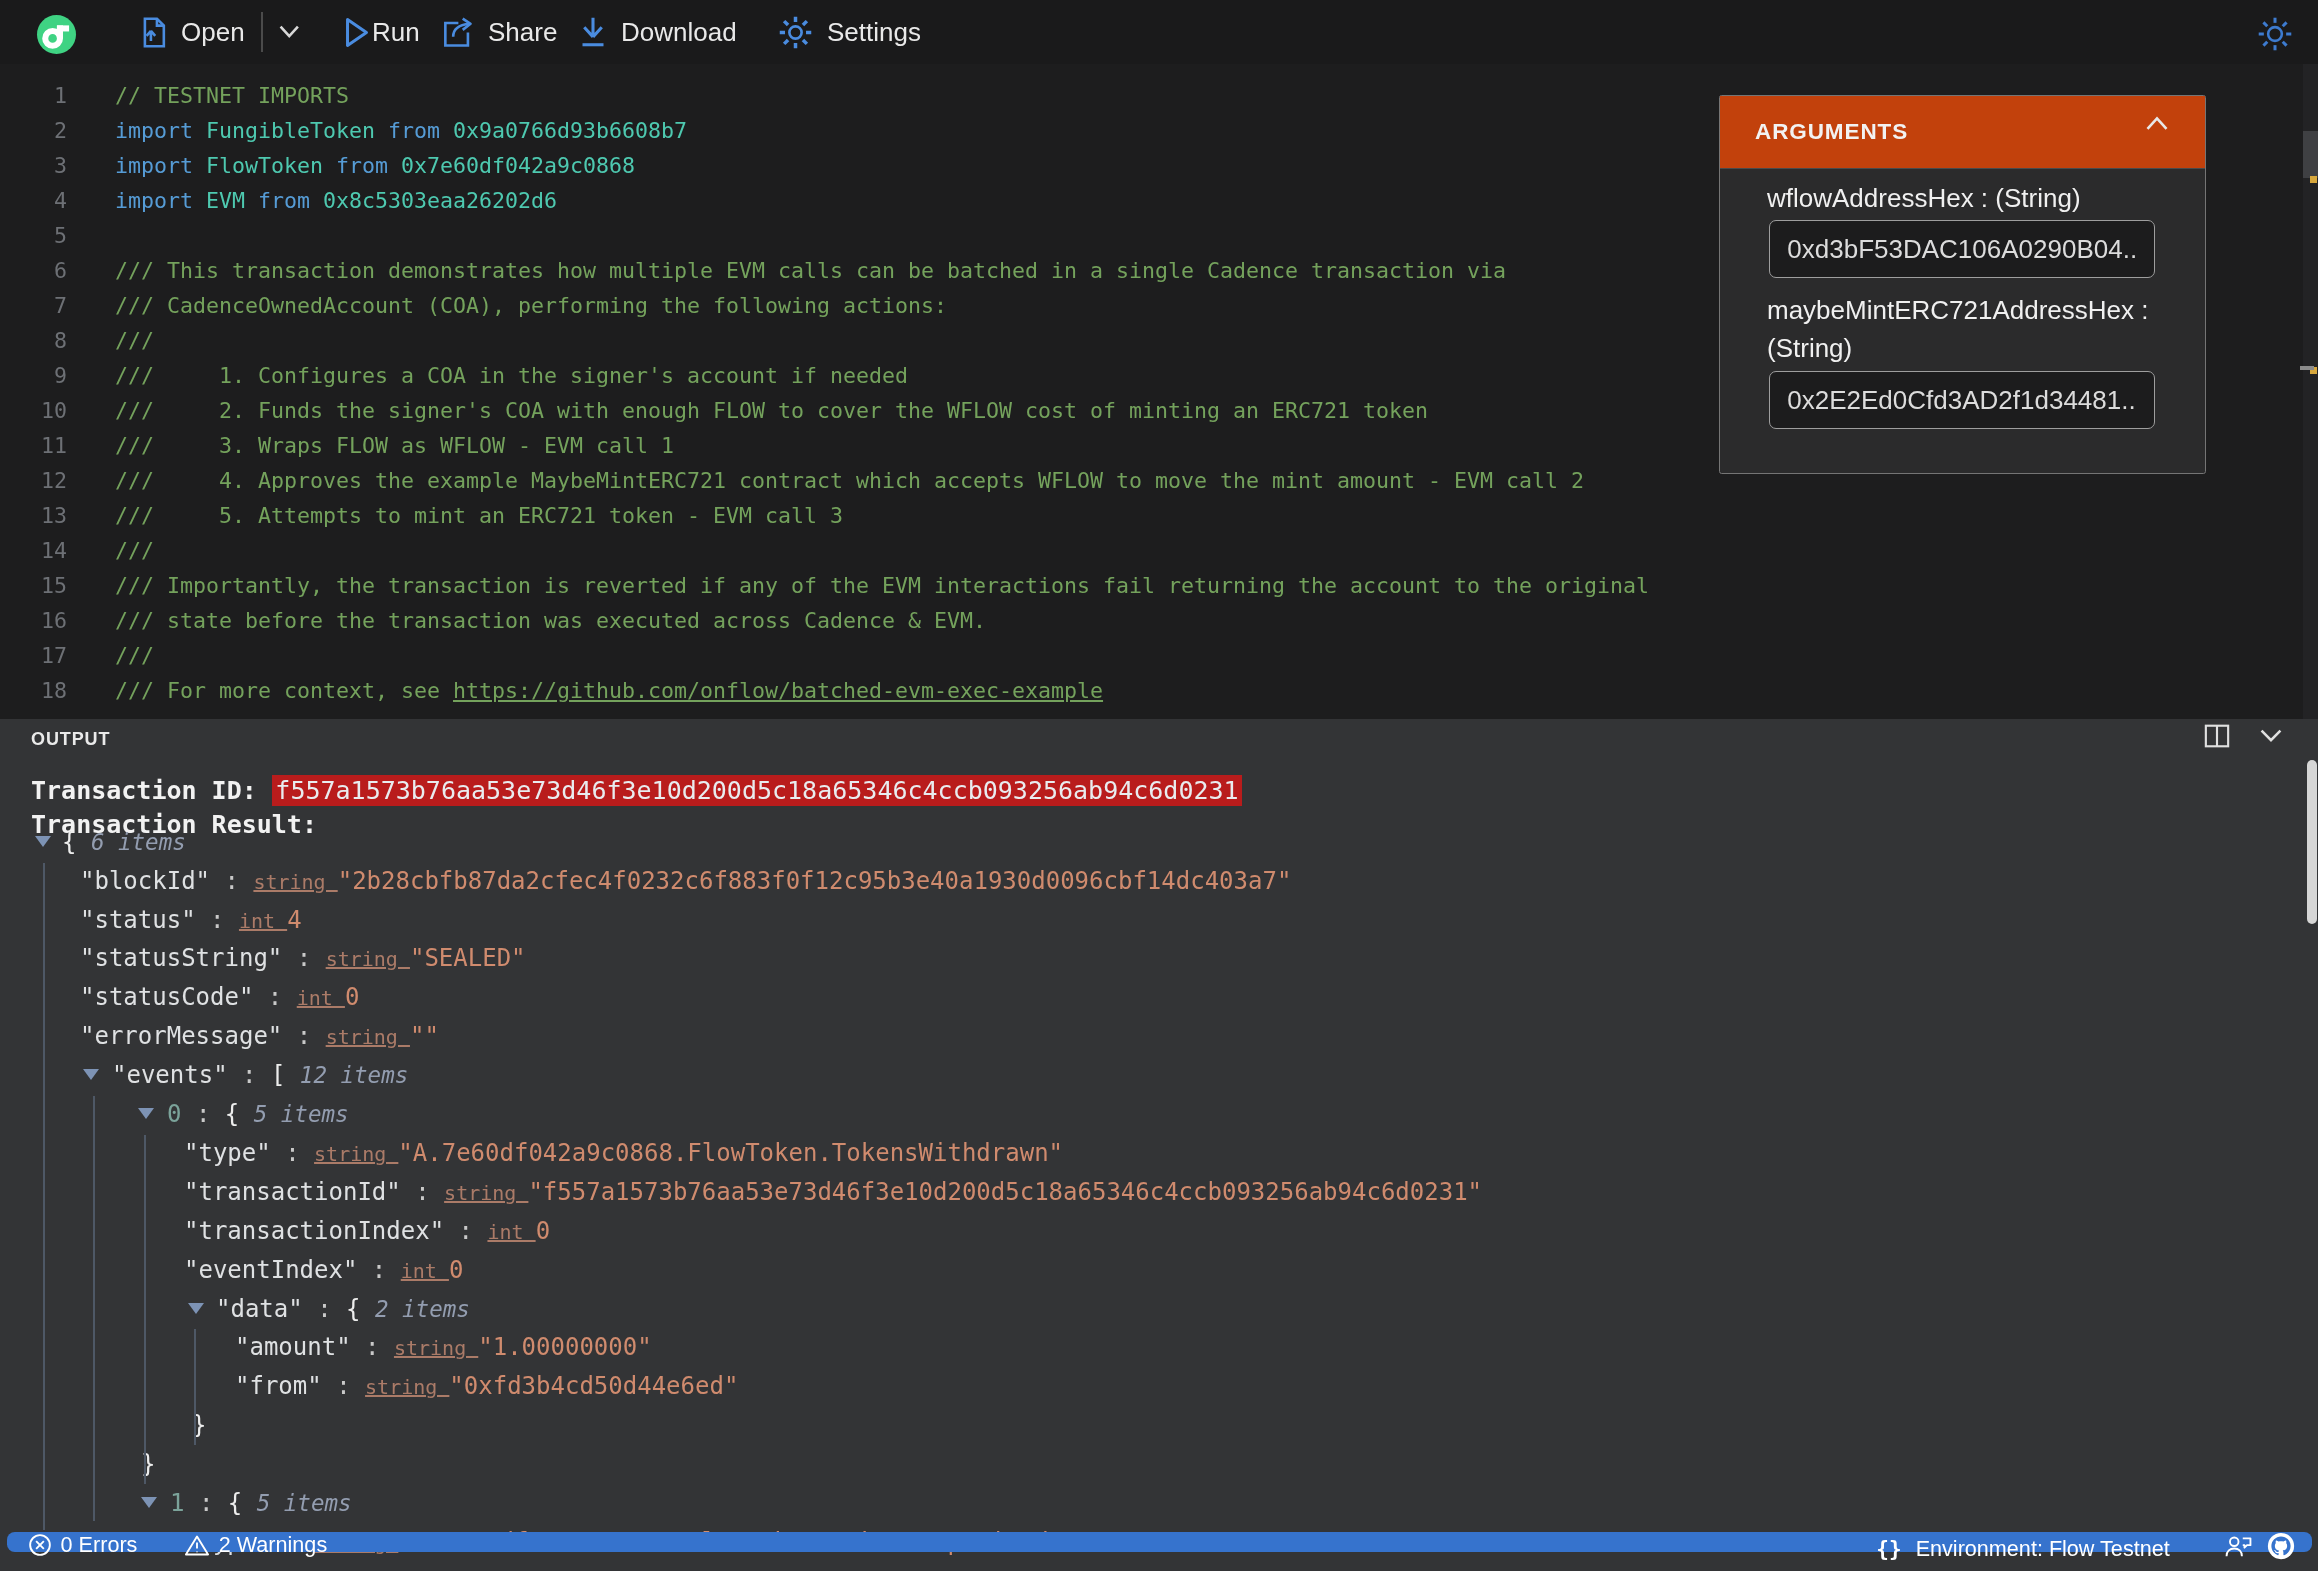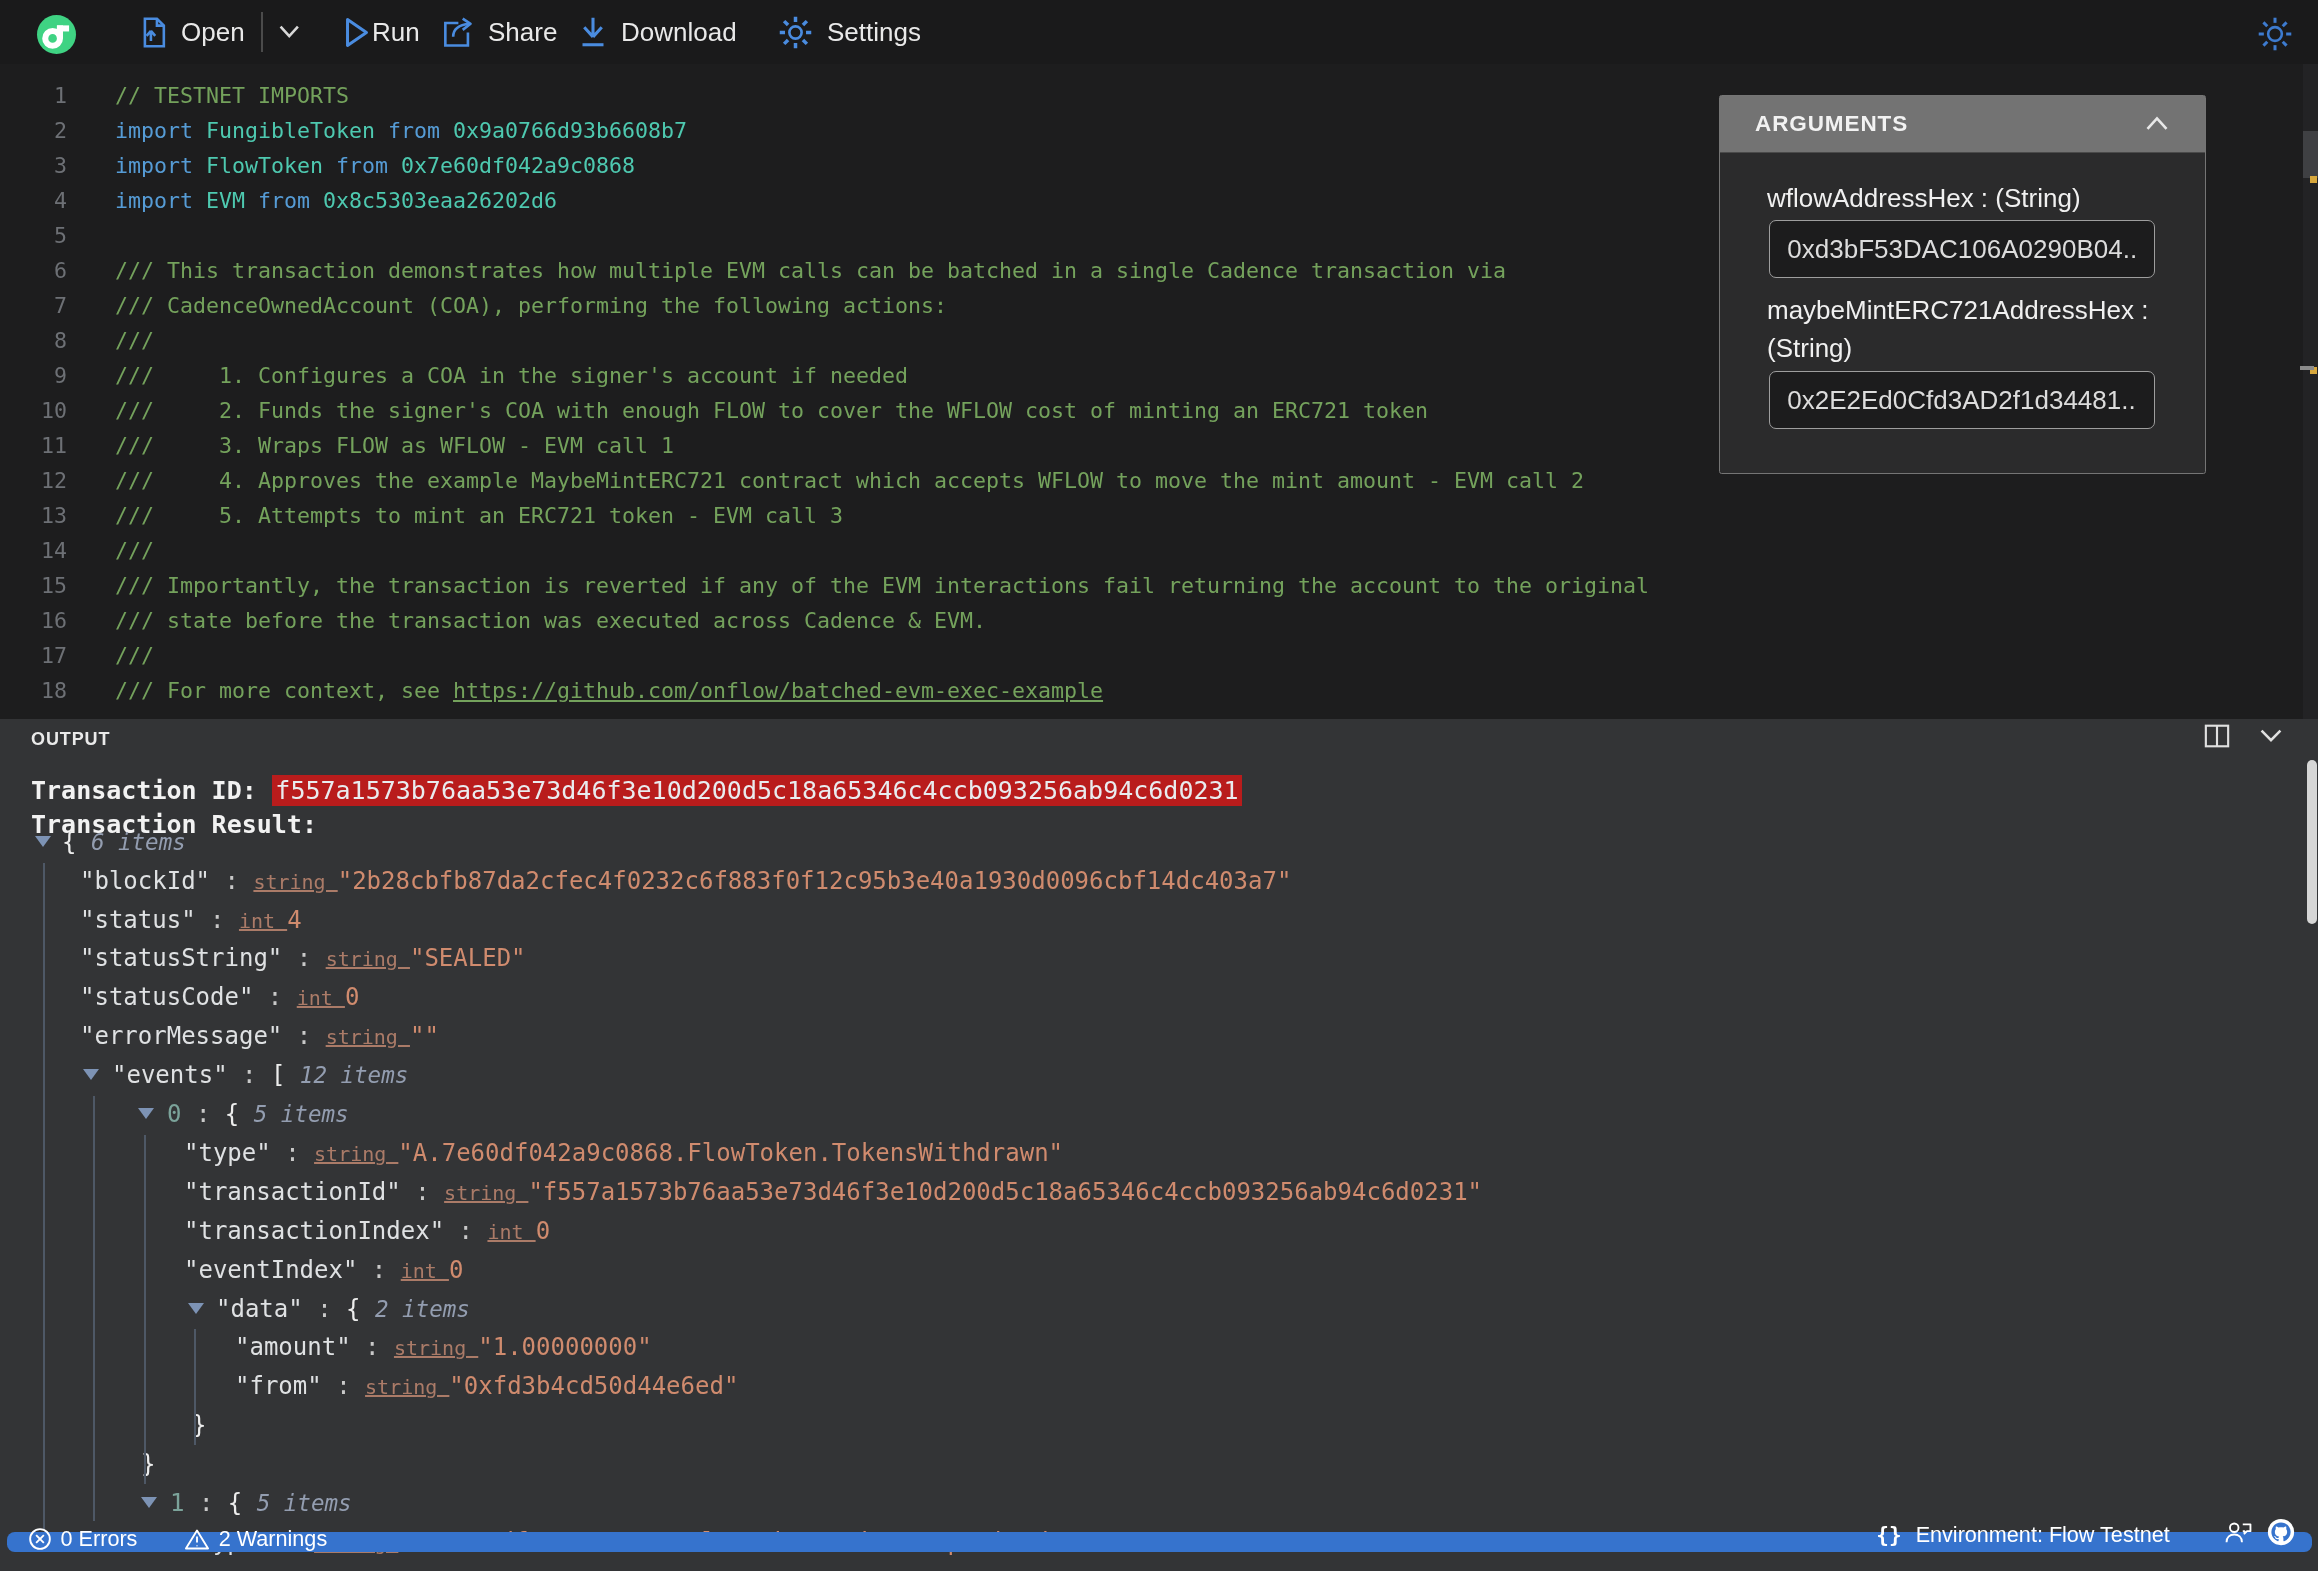--- a/index.html
+++ b/index.html
@@ -25,21 +25,21 @@
   .tk-kw { color:#569cd6; }
   .tk-ty { color:#4ec9b0; }
   .tk-ln { color:#74a25c; text-decoration:underline; }
   
   .ed-sb-track { position:absolute; right:0; top:64px; width:15.6px; height:655px; background:#232325; }
   .ed-sb-thumb { position:absolute; right:0; top:67px; width:15.6px; height:47px; background:#3f4043; }
   .warn-marker { position:absolute; right:1.7px; width:7.8px; height:7px; background:#d7a73c; }
   .gray-dash { position:absolute; right:5.2px; width:14px; height:4.3px; background:#8b8b8b; }
   
   .args-panel { position:absolute; left:1719px; top:95px; width:487px; height:379px; background:#2b2b2c; border:0.9px solid #757575; border-radius:2.6px; }
-  .args-header { position:absolute; left:0; top:0; right:0; height:57px; background:#737373; border-bottom:0.9px solid #4a4a4a; display:flex; align-items:center; }
+  .args-header { position:absolute; left:0; top:0; right:0; height:73px; background:#c2410c; border-bottom:0.9px solid #4a4a4a; display:flex; align-items:center; }
   .args-title { margin-left:35px; color:#f2f2f2; font-size:22.5px; font-weight:bold; letter-spacing:0.9px; }
   .args-chevron { position:absolute; right:35px; top:19px; }
   .arg-label { position:absolute; left:47px; width:406px; color:#f0f0f0; font-size:26px; line-height:38px; }
   .arg-input { position:absolute; left:49px; width:386px; height:58px; background:#1c1c1d; border:1.7px solid #9e9e9e; border-radius:7px; color:#dcdcdc; font-size:26px; font-family:"Liberation Sans",sans-serif; padding:0 17.3px; outline:none; }
   
   .output { position:absolute; left:0; top:719px; width:2319px; height:852px; background:#333436; overflow:hidden; }
   .output-title { position:absolute; left:31px; top:10.4px; color:#eaeaea; font-size:18px; font-weight:bold; letter-spacing:0.9px; }
   .out-icons { position:absolute; right:36px; top:5.2px; display:flex; gap:29px; align-items:center; }
   .mono { font-family:"DejaVu Sans Mono", monospace; }
   .tx-row { position:absolute; left:31px; top:54px; height:35px; line-height:35px; font-size:25px; font-weight:bold; color:#f2f2f2; white-space:pre; }
@@ -52,21 +52,21 @@
   .tk-key { color:#dfe1e3; }
   .tk-pun { color:#c9c9c9; }
   .tk-typ { color:#ab7b68; font-size:20px;text-decoration:underline; }
   .tk-val { color:#d08b6e; }
   .tk-brc { color:#ededed; }
   .tk-itm { color:#939db0; font-style:italic; font-size:22.5px; }
   .tk-idx { color:#7ba39a; }
   .guide { position:absolute; width:1.7px; background:#4e5866; }
   .out-sb-thumb { position:absolute; right:1.7px; top:41px; width:10.4px; height:164px; background:#d6d6d6; border-radius:5.2px; }
   
-  .statusbar { position:absolute; left:7px; top:1532px; width:2305px; height:20px; background:#3673cd; border-radius:7.8px; display:flex; align-items:flex-end; color:#ffffff; font-size:21.6px; z-index:10; }
+  .statusbar { position:absolute; left:7px; top:1532px; width:2305px; height:20px; background:#3673cd; border-radius:7.8px; display:flex; align-items:flex-start; color:#ffffff; font-size:21.6px; z-index:10; }
   .sb-left { display:flex; align-items:center; gap:10.4px; margin-left:21px; }
   .sb-right { display:flex; align-items:center; gap:14px; margin-left:auto; margin-right:17.3px; }
   .sb-item { display:flex; align-items:center; gap:8.6px; }
   .sb-gap { width:26px; }
   .braces-glyph { font-size:21px; font-weight:bold; font-family:"DejaVu Sans Mono",monospace; }
   
   .sun-icon { position:absolute; right:26px; top:15.6px; }
 </style>
 </head>
 <body>

